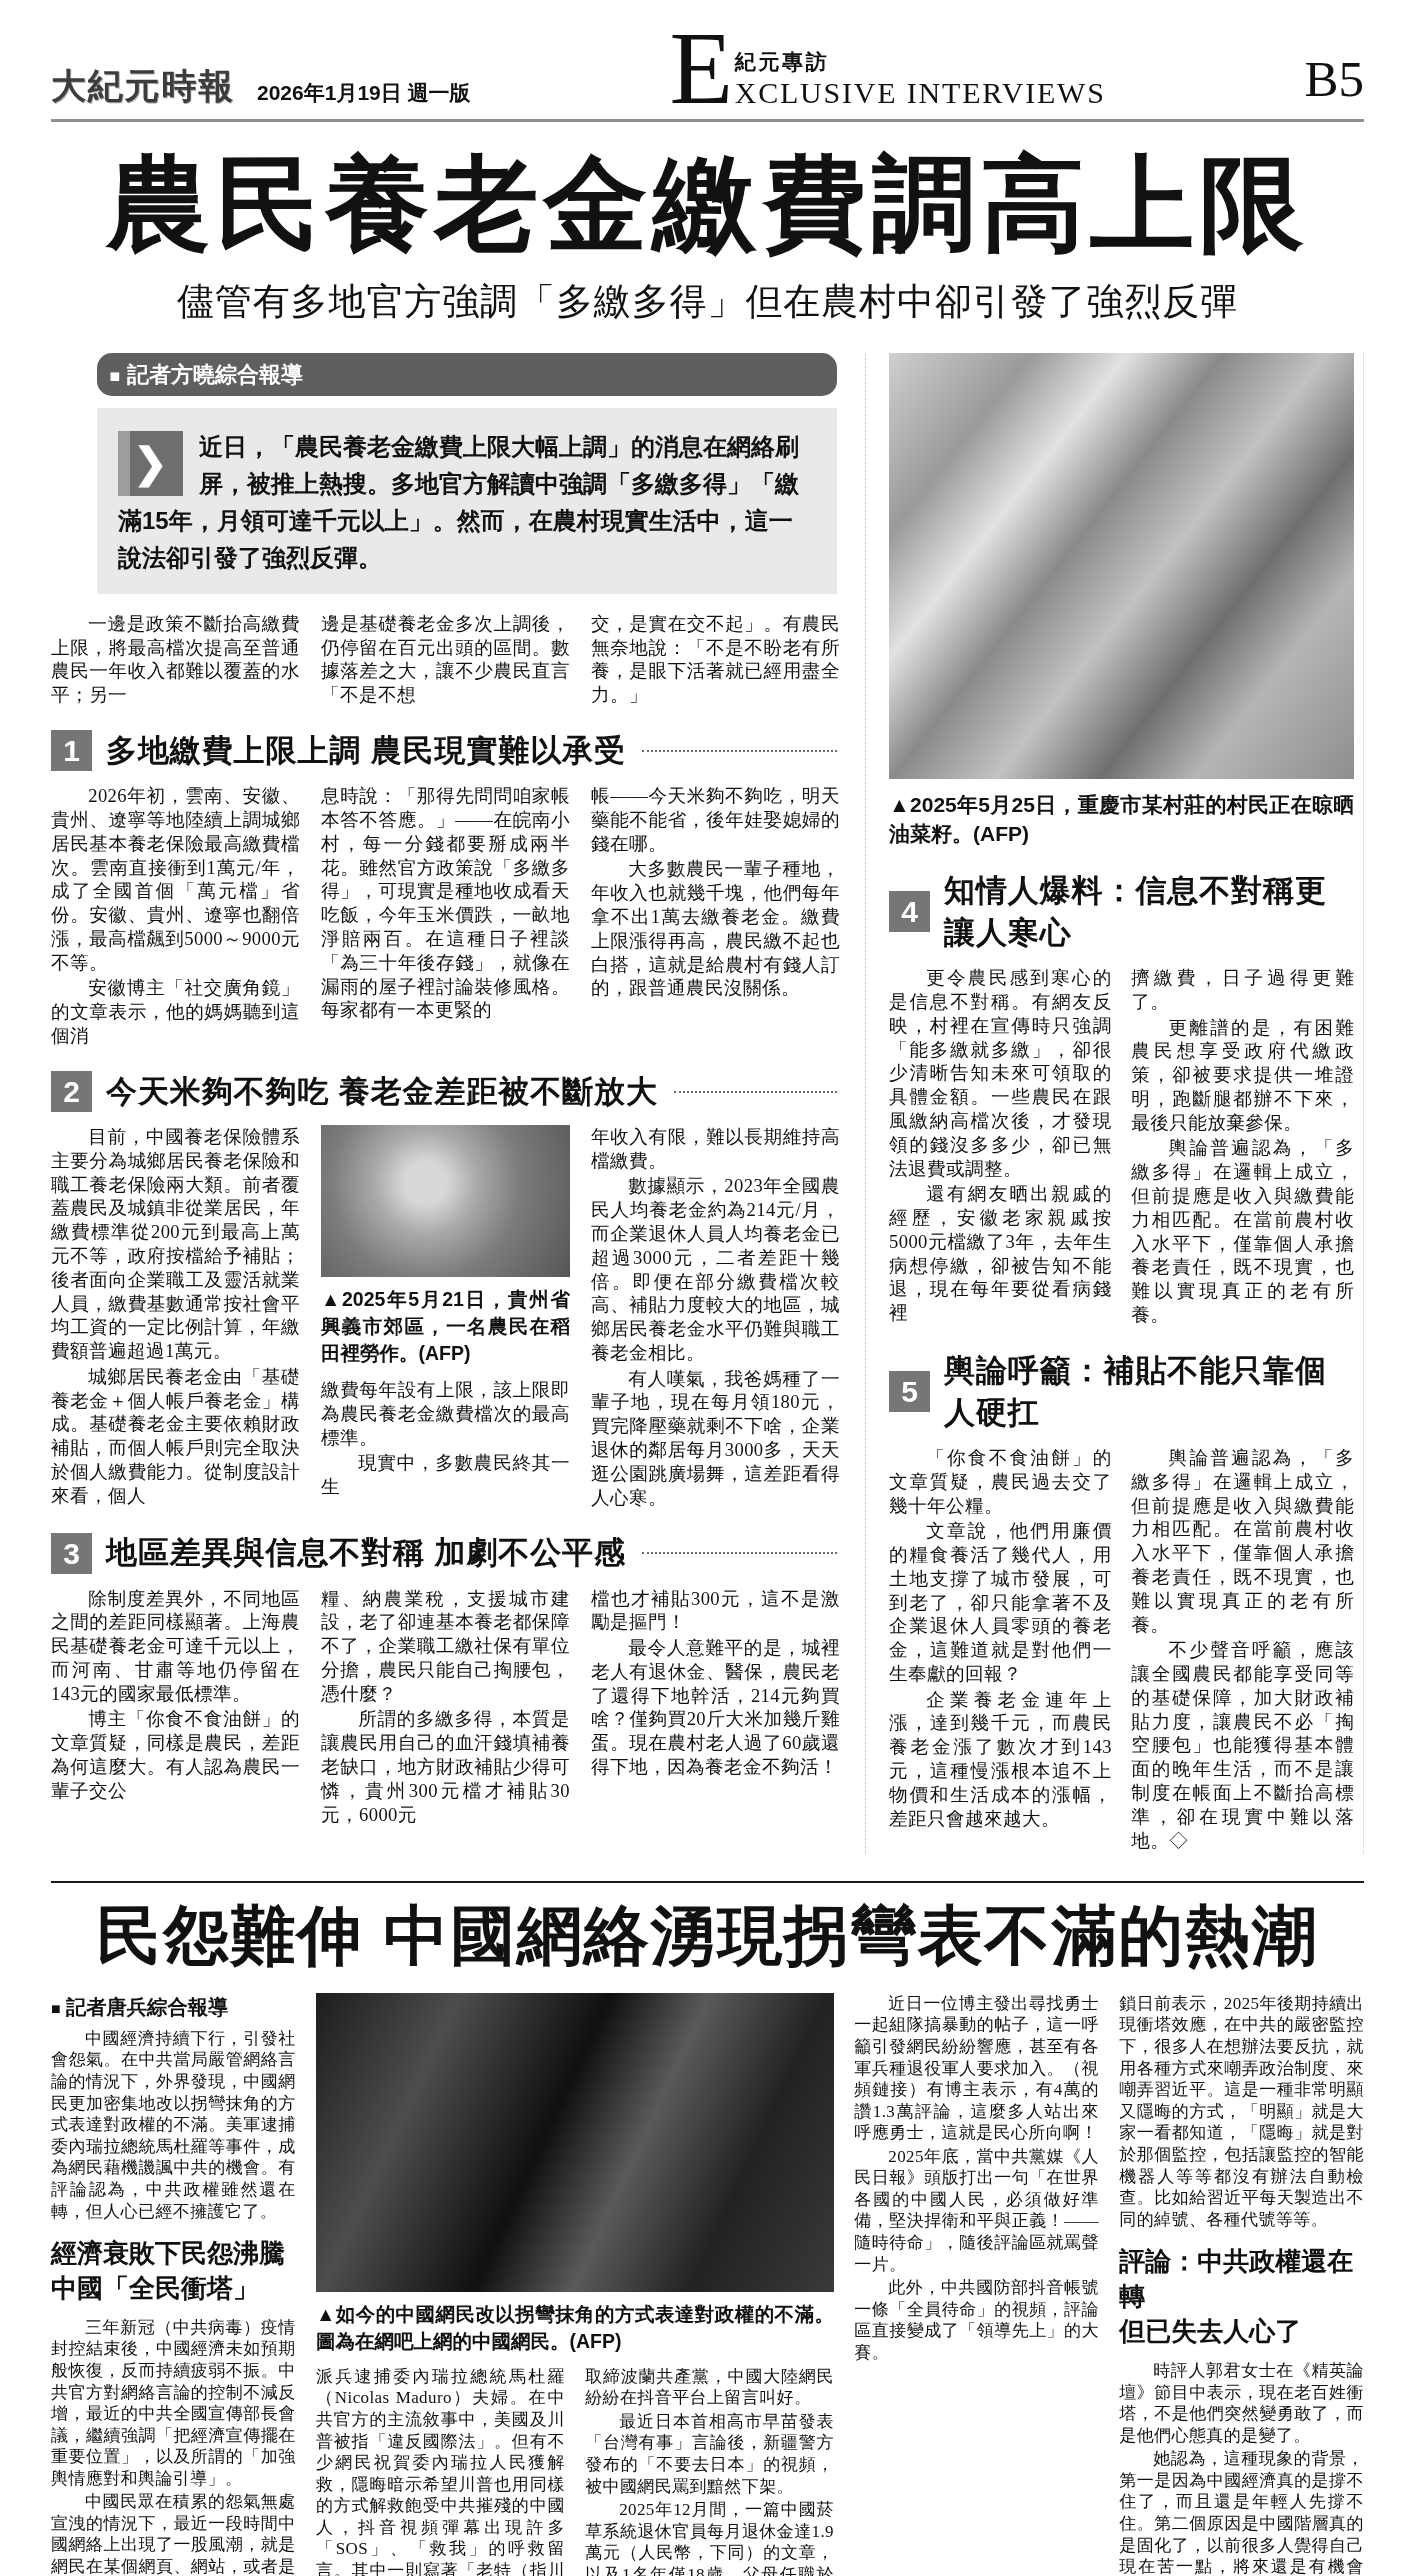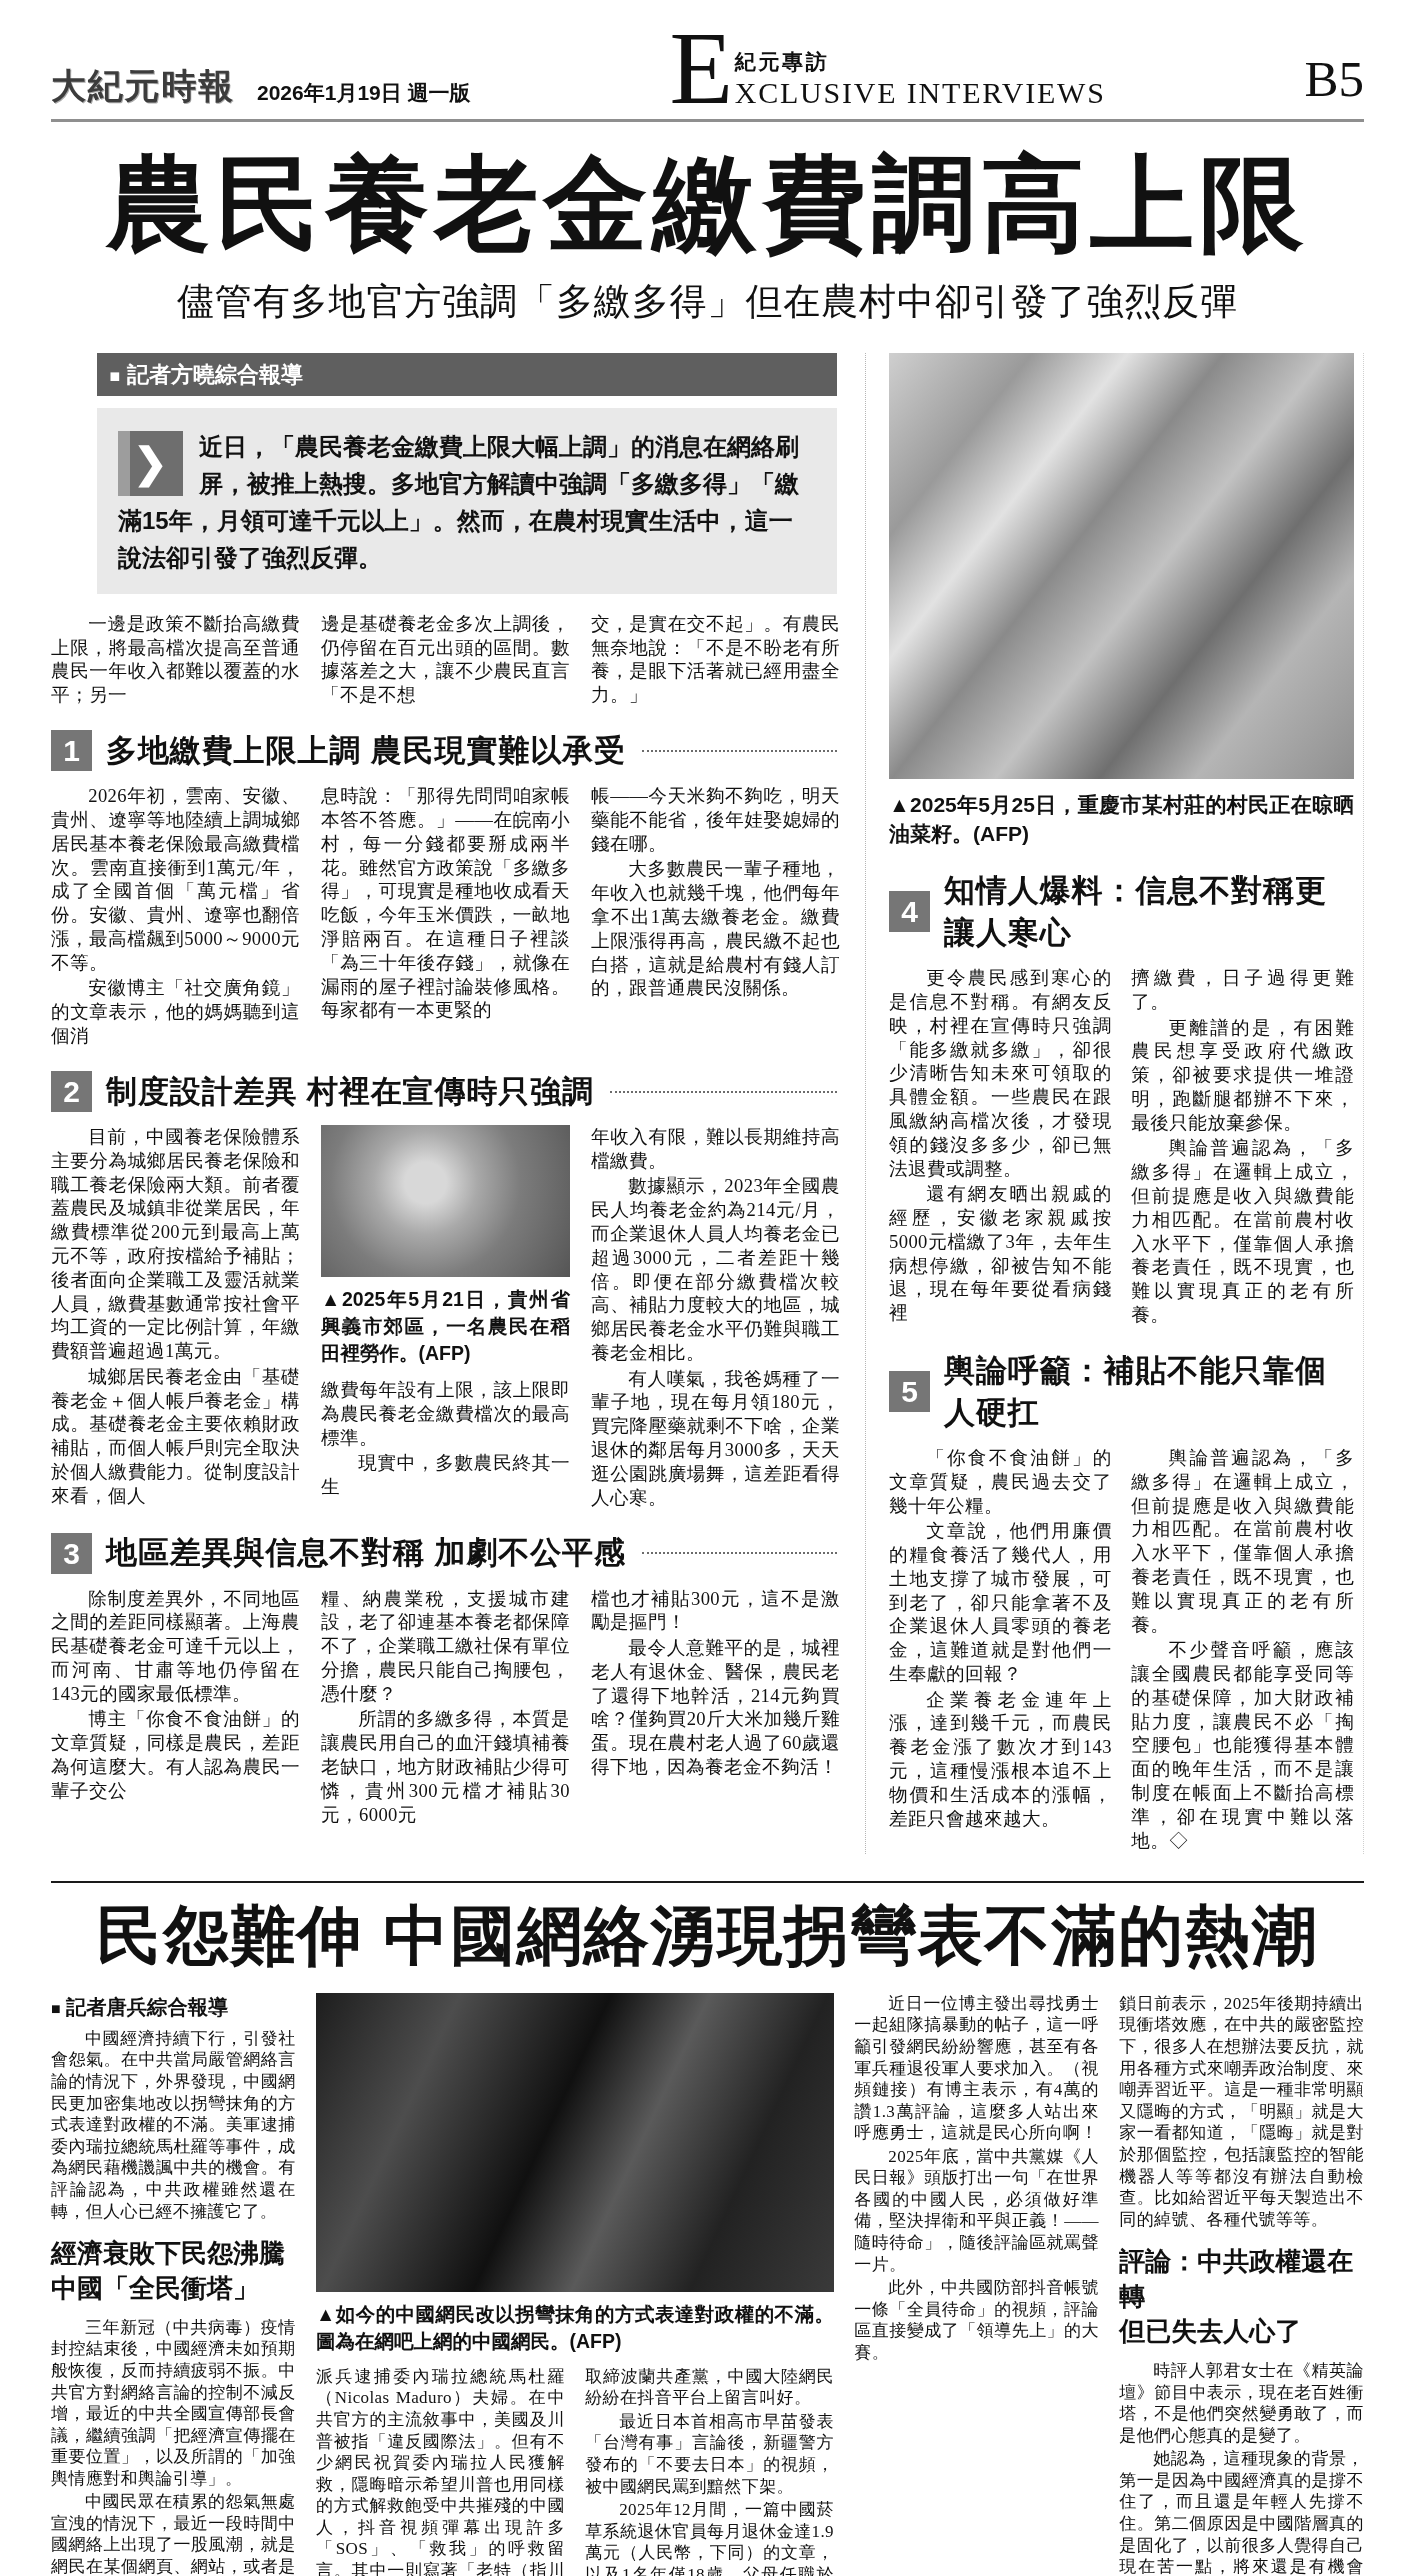--- a/index.html
+++ b/index.html
@@ -26,21 +26,21 @@
   .a1-headline { font-family:"Liberation Serif", serif; font-weight:bold; text-align:center;
     font-size:104px; letter-spacing:5.3px; margin-top:23px; line-height:1.15; }
   .a1-subheadline { font-family:"Liberation Sans", sans-serif; font-weight:normal; text-align:center;
     font-size:37px; margin-top:12.4px; letter-spacing:0.9px; }
   
   .a1-body { display:flex; margin-top:26.5px; }
   .a1-left { width:789px; flex:none; }
   .a1-right { flex:1; margin-left:25px; padding-left:23px; border-left:1.8px dotted #b5b5b5;
     border-right:1.8px dotted #cfcfcf; padding-right:8.8px; }
   .byline-bar { background:#5f5f5f; color:#fff; font-family:"Liberation Sans", sans-serif;
-    font-weight:bold; font-size:22px; padding:6.2px 12.4px; margin:0 3.5px 0 46px; }
+    font-weight:bold; font-size:22px; padding:6.2px 12.4px; margin:0 3.5px 0 46px;border-radius:15px; }
   .byline-bar .sq { font-size:17.7px; margin-right:7px; }
   .lead-box { background:#e9e9e9; margin:12.4px 3.5px 17.7px 46px; padding:19.5px 21px 17.7px 21px;
     font-family:"Liberation Sans", sans-serif; font-weight:bold; font-size:24px; line-height:1.55; }
   .lead-chevron { float:left; width:65px; height:65px; background:#7d7d7d; color:#fff;
     font-size:41px; line-height:65px; text-align:center; margin:3.5px 16px 3.5px 0;
     font-family:"Liberation Sans", sans-serif;
     background:linear-gradient(90deg,#9d9d9d 0 18%,#6e6e6e 18% 100%); }
   .cols3 { display:flex; gap:21px; }
   .cols3 .col { flex:1; }
   .cols2 { display:flex; gap:19.5px; }
@@ -143,21 +143,21 @@
           <div class="col">
             <p class="para cont">帳——今天米夠不夠吃，明天藥能不能省，後年娃娶媳婦的錢在哪。</p>
             <p class="para">大多數農民一輩子種地，年收入也就幾千塊，他們每年拿不出1萬去繳養老金。繳費上限漲得再高，農民繳不起也白搭，這就是給農村有錢人訂的，跟普通農民沒關係。</p>
           </div>
         </div>
       </section>
 
       <section>
         <div class="sec-head">
           <span class="sec-badge">2</span>
-          <span class="sec-title">制度設計差異 村裡在宣傳時只強調</span>
+          <span class="sec-title">今天米夠不夠吃 養老金差距被不斷放大</span>
           <span class="sec-dots"></span>
         </div>
         <div class="cols3">
           <div class="col">
             <p class="para">目前，中國養老保險體系主要分為城鄉居民養老保險和職工養老保險兩大類。前者覆蓋農民及城鎮非從業居民，年繳費標準從200元到最高上萬元不等，政府按檔給予補貼；後者面向企業職工及靈活就業人員，繳費基數通常按社會平均工資的一定比例計算，年繳費額普遍超過1萬元。</p>
             <p class="para">城鄉居民養老金由「基礎養老金＋個人帳戶養老金」構成。基礎養老金主要依賴財政補貼，而個人帳戶則完全取決於個人繳費能力。從制度設計來看，個人</p>
           </div>
           <div class="col">
             <div class="photo photo-farmer"></div>
             <p class="caption">▲2025年5月21日，貴州省興義市郊區，一名農民在稻田裡勞作。(AFP)</p>

